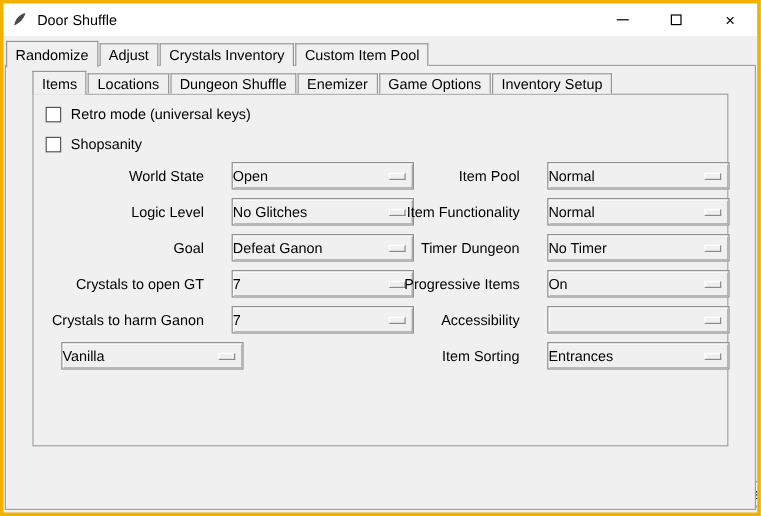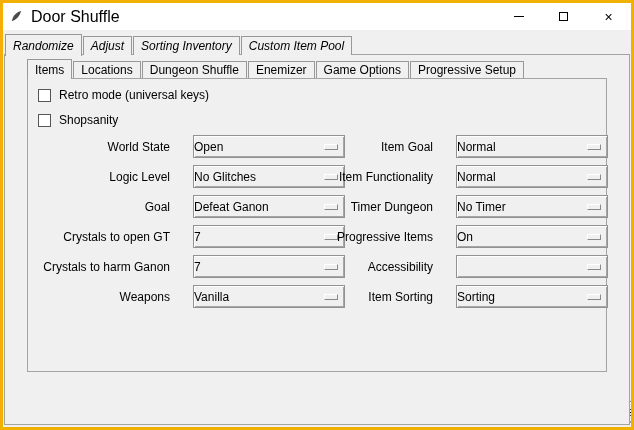--- a/index.html
+++ b/index.html
@@ -13,31 +13,31 @@
   }
   *{margin:0;padding:0;}
   body{background:#ffffff;font-family:"Liberation Sans","DejaVu Sans",sans-serif;}
   .window{
     position:relative;width:634px;height:430px;box-sizing:border-box;
     border:3px solid var(--window-border);background:var(--client-bg);
     font-size:12px;color:#000;overflow:hidden;
   }
   .titlebar{height:27px;background:var(--titlebar-bg);display:flex;align-items:center;}
   .app-icon{width:15px;height:15px;margin-left:6px;flex:0 0 auto;}
-  .title-text{margin-left:7px;font-size:16px;white-space:nowrap;}
+  .title-text{margin-left:7px;font-size:12px;white-space:nowrap;}
   .win-btns{margin-left:auto;display:flex;height:100%;}
   .win-btn{width:45px;height:100%;display:flex;align-items:center;justify-content:center;}
   .min-glyph{width:10px;height:1px;background:#000;}
   .max-glyph{width:9px;height:9px;border:1px solid #000;box-sizing:border-box;}
   .close-glyph{font-size:14px;line-height:1;}
   .client{position:absolute;top:27px;left:0;right:0;bottom:0;background:var(--client-bg);}
 
   
   .tabstrip{position:absolute;display:flex;align-items:flex-end;z-index:2;}
-  .tabstrip.outer{left:2px;top:3px;height:22px;font-style:italic;}
+  .tabstrip.outer{left:2px;top:3px;height:22px;}
   .tabstrip.inner{left:24px;top:29px;height:19px;}
   .tab{box-sizing:border-box;height:19px;padding:0 7px;background:var(--control-face);
        border:1px solid #989898;border-bottom:none;margin-right:1px;display:flex;align-items:center;white-space:nowrap;}
   .tabstrip.inner .tab{height:17px;}
   .tab.active{height:22px;margin-bottom:-1px;position:relative;z-index:3;background:var(--client-bg);}
   .tabstrip.inner .tab.active{height:20px;}
 
   .page{position:absolute;left:1px;right:1px;top:24px;bottom:2px;border:1px solid #a3a3a3;background:var(--client-bg);z-index:1;}
   .panel{position:absolute;left:24px;top:48px;width:580px;height:294px;border:1px solid #a3a3a3;background:var(--client-bg);z-index:1;box-sizing:border-box;}
 
@@ -94,33 +94,33 @@
           <span class="close-glyph">×</span>
         </div>
     </div>
   </div>
 
   <div class="client">
 
     <div class="tabstrip outer">
       <div class="tab active">Randomize</div>
       <div class="tab">Adjust</div>
-      <div class="tab">Sorting Inventory</div>
+      <div class="tab">Crystals Inventory</div>
       <div class="tab">Custom Item Pool</div>
     </div>
 
     <div class="page"></div>
 
     <div class="tabstrip inner">
       <div class="tab active">Items</div>
       <div class="tab">Locations</div>
       <div class="tab">Dungeon Shuffle</div>
       <div class="tab">Enemizer</div>
       <div class="tab">Game Options</div>
-      <div class="tab">Progressive Setup</div>
+      <div class="tab">Inventory Setup</div>
     </div>
 
     <div class="panel">
 
       <div class="chk-row r1">
         <span class="chk-box"></span>
         <span class="chk-label">Shopsanity</span>
       </div>
       <div class="chk-row r0">
         <span class="chk-box"></span>
@@ -157,31 +157,30 @@
           </div>
         </div>
         <div class="frow">
           <span class="flabel">Crystals to harm Ganon</span>
           <div class="dropdown">
             <span class="dd-val">7</span>
             <span class="dd-ind"></span>
           </div>
         </div>
         <div class="frow">
-          <span class="flabel">Weapons</span>
           <div class="dropdown">
             <span class="dd-val">Vanilla</span>
             <span class="dd-ind"></span>
           </div>
         </div>
       </div>
 
       <div class="col right">
         <div class="frow">
-          <span class="flabel">Item Goal</span>
+          <span class="flabel">Item Pool</span>
           <div class="dropdown">
             <span class="dd-val">Normal</span>
             <span class="dd-ind"></span>
           </div>
         </div>
         <div class="frow">
           <span class="flabel">Item Functionality</span>
           <div class="dropdown">
             <span class="dd-val">Normal</span>
             <span class="dd-ind"></span>
@@ -203,21 +202,21 @@
         </div>
         <div class="frow">
           <span class="flabel">Accessibility</span>
           <div class="dropdown">
             <span class="dd-ind"></span>
           </div>
         </div>
         <div class="frow">
           <span class="flabel">Item Sorting</span>
           <div class="dropdown">
-            <span class="dd-val">Sorting</span>
+            <span class="dd-val">Entrances</span>
             <span class="dd-ind"></span>
           </div>
         </div>
       </div>
 
     </div>
 
     <div class="brow one">
       <span class="blabel" style="margin-right:4px;">Worlds</span>
       <div class="spin" style="width:32px;">

